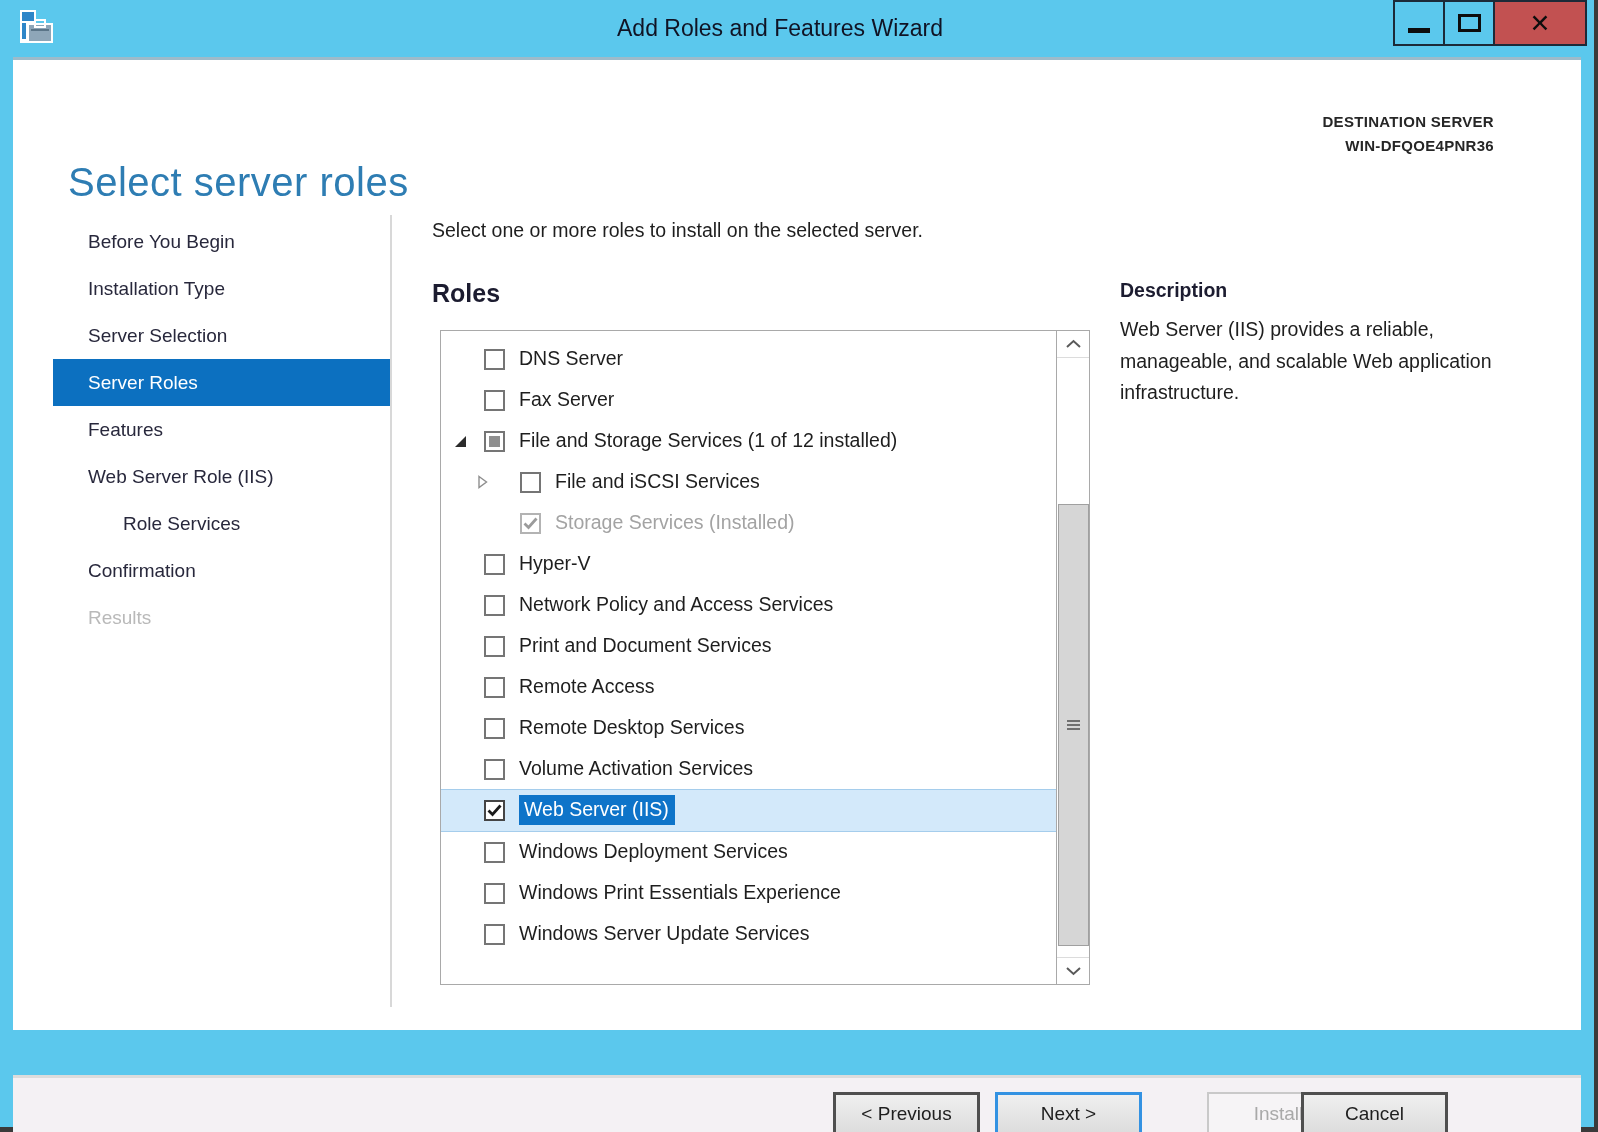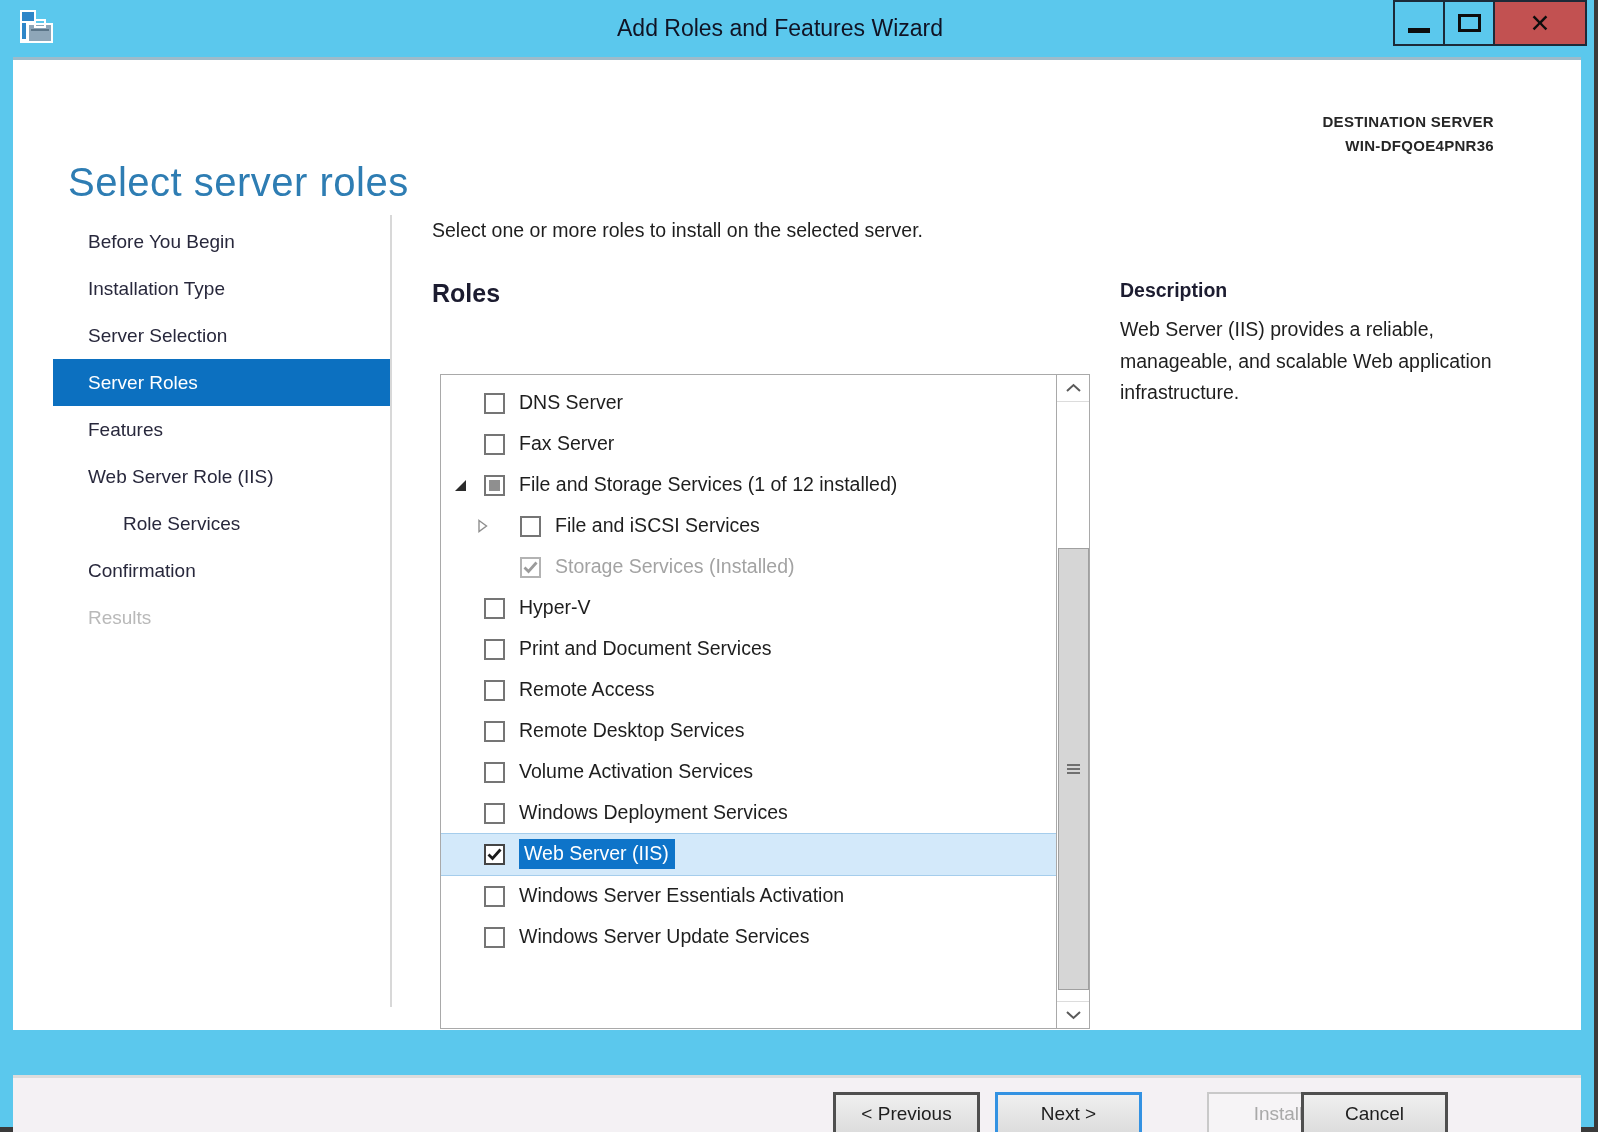--- a/index.html
+++ b/index.html
@@ -42,21 +42,21 @@
 
   
   .instruction{position:absolute;left:432px;top:219px;font-size:19.5px;color:#1e1e1e;}
   .roles-label{position:absolute;left:432px;top:279px;font-size:25px;font-weight:bold;color:#1c1c30;}
   .desc-label{position:absolute;left:1120px;top:279px;font-size:19.5px;font-weight:bold;color:#1c1c30;}
   .desc-text{position:absolute;left:1120px;top:314px;width:398px;font-size:19.5px;
     line-height:31.5px;color:#1e1e1e;}
 
   
   .listbox{position:absolute;left:440px;top:330px;width:650px;height:655px;
-    border:1px solid #a9a9a9;background:#fff;box-sizing:border-box;margin-top:44px;}
+    border:1px solid #a9a9a9;background:#fff;box-sizing:border-box;}
   .rows{position:absolute;left:0;top:0;width:615px;padding-top:8px;}
   .role-row{position:relative;height:41px;}
   .role-row.selected{background:#d3e9fa;border-top:1px solid #a5cdec;border-bottom:1px solid #a5cdec;
     margin-top:-1px;box-sizing:content-box;}
   .role-label{position:absolute;left:78px;top:8px;font-size:19.5px;color:#1e1e1e;white-space:nowrap;}
   .indent1 .role-label{left:114px;}
   .role-row.selected .role-label{background:#0e74c9;color:#fff;top:5px;padding:3px 6px 4px 5px;}
   .cb{position:absolute;left:43px;top:10px;width:21px;height:21px;border:2px solid #757575;
     background:#fff;box-sizing:border-box;display:flex;align-items:center;justify-content:center;color:#1a1a1a;}
   .indent1 .cb{left:79px;}
@@ -233,20 +233,28 @@
       
     </span>
     <span class="role-label">Hyper-V</span>
   </div>
         <div class="role-row state-unchecked">
 
     <span class="cb">
       
       
     </span>
+    <span class="role-label">Network Policy and Access Services</span>
+  </div>
+        <div class="role-row state-unchecked">
+
+    <span class="cb">
+      
+      
+    </span>
     <span class="role-label">Print and Document Services</span>
   </div>
         <div class="role-row state-unchecked">
 
     <span class="cb">
       
       
     </span>
     <span class="role-label">Remote Access</span>
   </div>
@@ -258,46 +266,46 @@
     </span>
     <span class="role-label">Remote Desktop Services</span>
   </div>
         <div class="role-row state-unchecked">
 
     <span class="cb">
       
       
     </span>
     <span class="role-label">Volume Activation Services</span>
-  </div>
-        <div class="role-row state-unchecked">
-
-    <span class="cb">
-      
-      
-    </span>
-    <span class="role-label">Windows Deployment Services</span>
   </div>
         <div class="role-row state-checked selected">
 
     <span class="cb">
       <svg class="cb-check" width="15" height="13" viewBox="0 0 15 13">
         <path d="M1.5 6.5 L5.5 10.5 L13.5 1.5" fill="none" stroke="currentColor" stroke-width="2.8"></path>
       </svg>
 
     </span>
     <span class="role-label">Web Server (IIS)</span>
   </div>
         <div class="role-row state-unchecked">
 
     <span class="cb">
       
       
     </span>
-    <span class="role-label">Windows Server Essentials Activation</span>
+    <span class="role-label">Windows Deployment Services</span>
+  </div>
+        <div class="role-row state-unchecked">
+
+    <span class="cb">
+      
+      
+    </span>
+    <span class="role-label">Windows Print Essentials Experience</span>
   </div>
         <div class="role-row state-unchecked">
 
     <span class="cb">
       
       
     </span>
     <span class="role-label">Windows Server Update Services</span>
   </div>
       </div>

